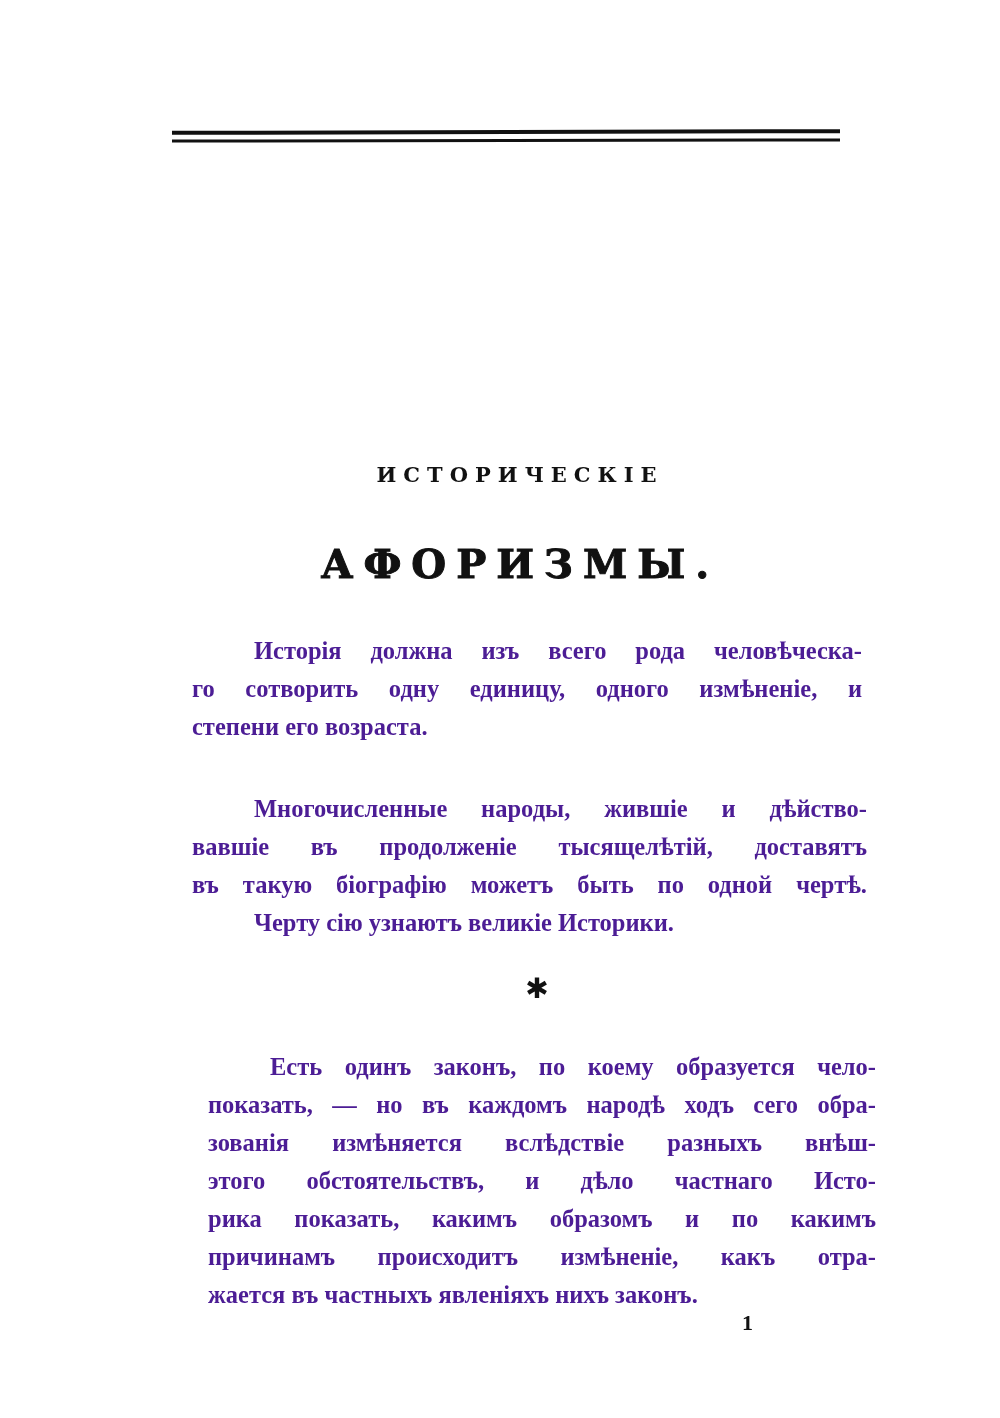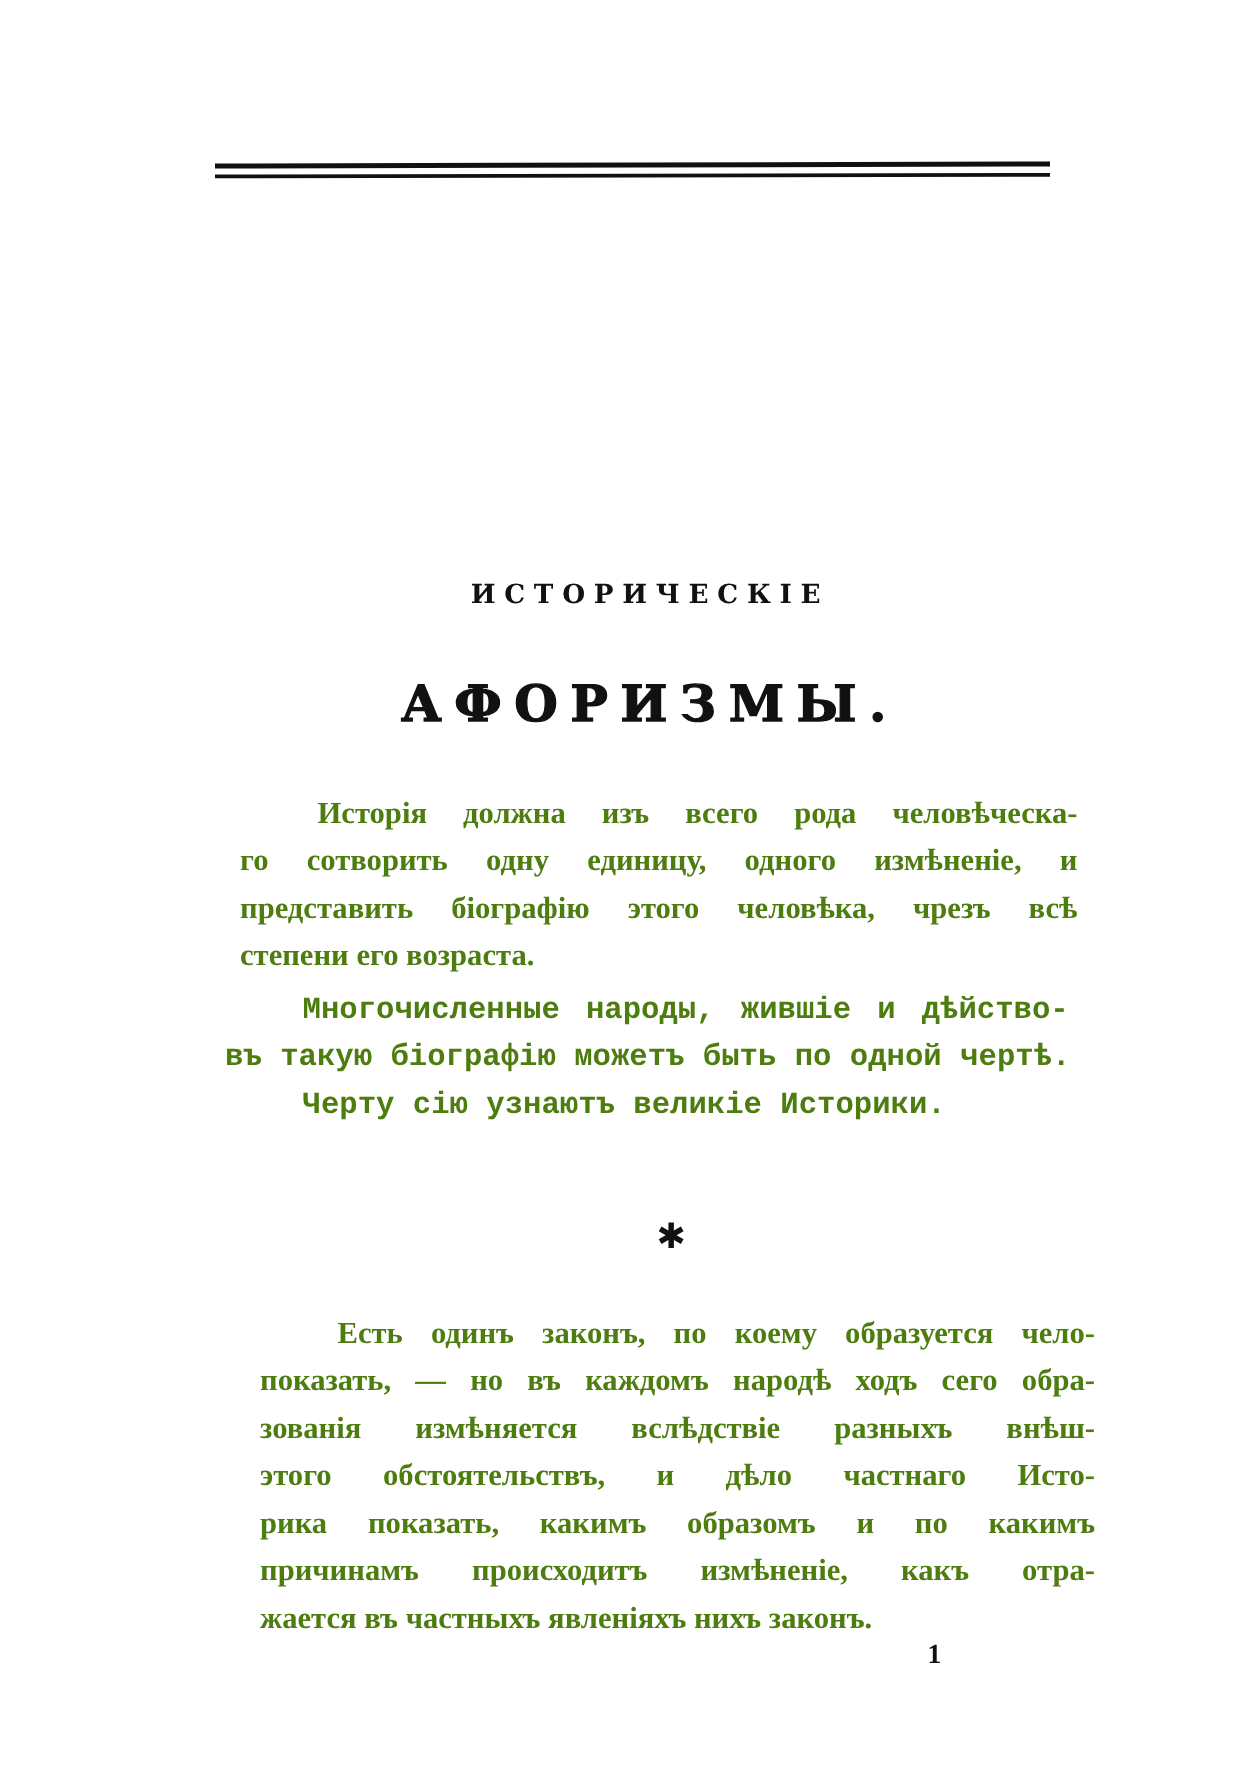--- a/index.html
+++ b/index.html
@@ -50,32 +50,32 @@
     padding-left: 40px;
     box-sizing: border-box;
     -webkit-text-stroke: 1px #111;
   }
   .para {
     position: absolute;
     font-family: "Liberation Serif", serif;
     font-weight: bold;
     font-size: 24.5px;
     line-height: 38px;
-    color: #4d7c0f;
+    color: #4c1d95;
   }
   .para .line {
     display: block;
     white-space: nowrap;
     text-align-last: justify;
     text-align: justify;
   }
   .para .line.last { text-align-last: left; }
 
   .p1 { top: 632px; left: 192px; width: 670px; }
-  .p2 { top: 790px; left: 180px; width: 675px; font-family: Liberation Mono, monospace; }
+  .p2 { top: 790px; left: 192px; width: 675px; }
   .p3 { top: 1048px; left: 208px; width: 668px; }
 
   .indent { padding-left: 62px; }
 
   .asterism {
     position: absolute;
     top: 972px;
     left: 522px;
     width: 30px;
     text-align: center;
@@ -97,26 +97,26 @@
 
 <div class="rule rule-top"></div>
 <div class="rule rule-bottom"></div>
 
 <div class="title-1">ИСТОРИЧЕСКІЕ</div>
 <div class="title-2">АФОРИЗМЫ.</div>
 
 <div class="para p1">
   <span class="line indent">Исторія должна изъ всего рода человѣческа-</span>
   <span class="line">го сотворить одну единицу, одного измѣненіе, и</span>
-  <span class="line">представить біографію этого человѣка, чрезъ всѣ</span>
   <span class="line last">степени его возраста.</span>
 </div>
 
 <div class="para p2">
   <span class="line indent">Многочисленные народы, жившіе и дѣйство-</span>
+  <span class="line">вавшіе въ продолженіе тысящелѣтій, доставятъ</span>
   <span class="line">въ такую біографію можетъ быть по одной чертѣ.</span>
   <span class="line last indent">Черту сію узнаютъ великіе Историки.</span>
 </div>
 
 <div class="asterism">✱</div>
 
 <div class="para p3">
   <span class="line indent">Есть одинъ законъ, по коему образуется чело-</span>
   <span class="line">показать, — но въ каждомъ народѣ ходъ сего обра-</span>
   <span class="line">зованія измѣняется вслѣдствіе разныхъ внѣш-</span>

